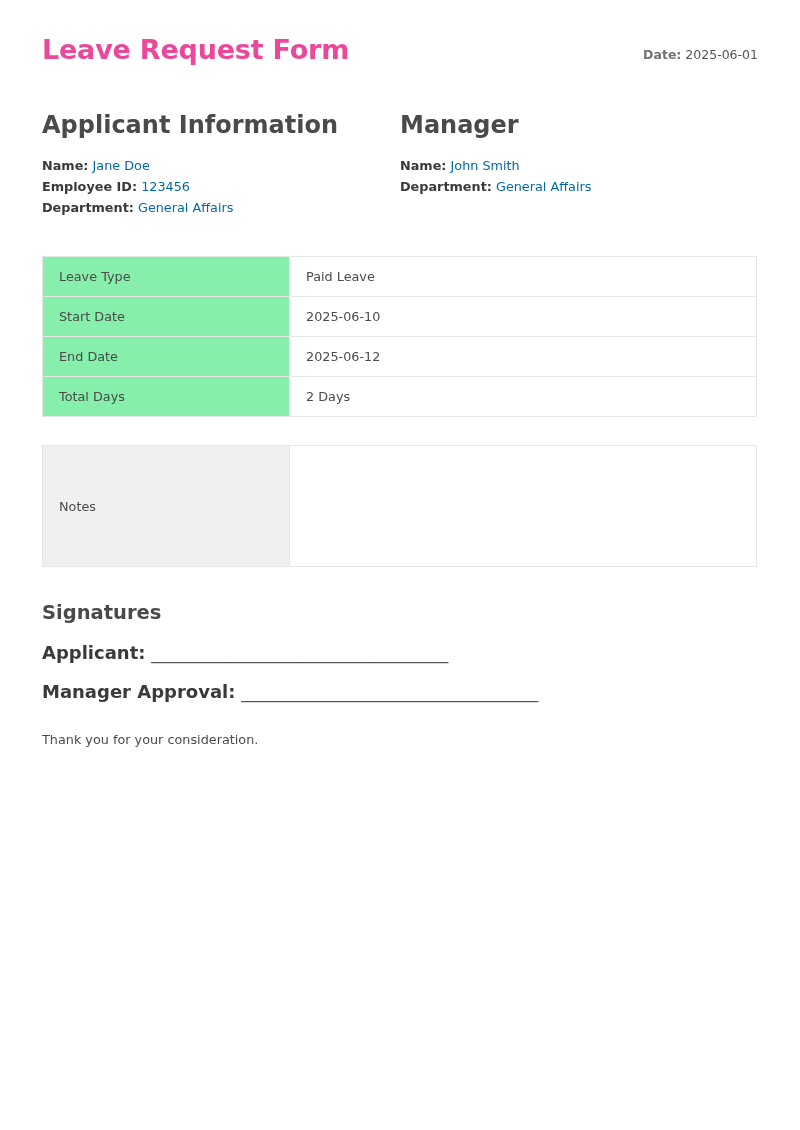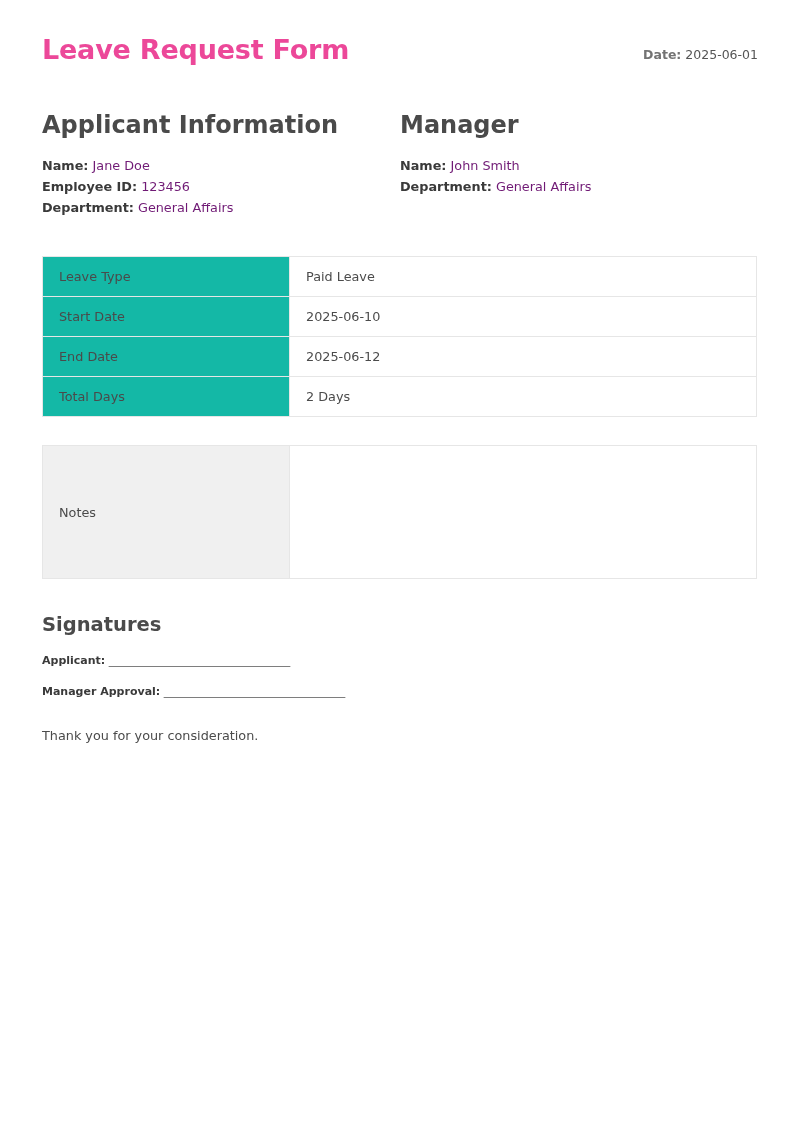--- a/index.html
+++ b/index.html
@@ -66,42 +66,42 @@
   .info-line {
     font-size: 12.8px;
     line-height: 21px;
     color: #4b4b4b;
   }
   .info-line .lbl {
     font-weight: bold;
     color: #3a3a3a;
   }
   .info-line .val {
-    color: #701a75;
+    color: #0369a1;
   }
 
   
   .details-table {
     border-collapse: collapse;
     width: 715px;
     margin-bottom: 28px;
     table-layout: fixed;
   }
   .details-table tr {
     border-bottom: 1px solid #e3e3e3;
   }
   .details-table td {
     padding: 12px 16px;
     font-size: 12.8px;
     color: #4b4b4b;
     border: 1px solid #e6e6e6;
   }
   .details-table td.key {
     width: 214px;
-    background: #14b8a6;
+    background: #86efac;
     color: #4a4a4a;
     margin-left: 12px;
   }
   .details-table td.val {
     background: #ffffff;
   }
 
   
   .notes-table {
     border-collapse: collapse;
@@ -112,37 +112,37 @@
   .notes-table td {
     border: 1px solid #e6e6e6;
     font-size: 12.8px;
     color: #4a4a4a;
     vertical-align: middle;
   }
   .notes-table td.key {
     width: 214px;
     background: #f0f0f0;
     height: 100px;
-    padding: 16px 16px;
+    padding: 10px 16px;
   }
   .notes-table td.val {
     background: #ffffff;
     height: 100px;
     padding: 0 16px;
   }
 
   
   .sign-heading {
     font-size: 19.5px;
     font-weight: bold;
     color: #4a4a4a;
     margin: 0 0 18px 0;
   }
   .sign-row {
-    font-size: 11px;
+    font-size: 18px;
     color: #3a3a3a;
     margin-bottom: 18px;
   }
   .sign-row .lbl {
     font-weight: bold;
   }
   .sign-row .rule {
     color: #555555;
     letter-spacing: 0px;
   }

